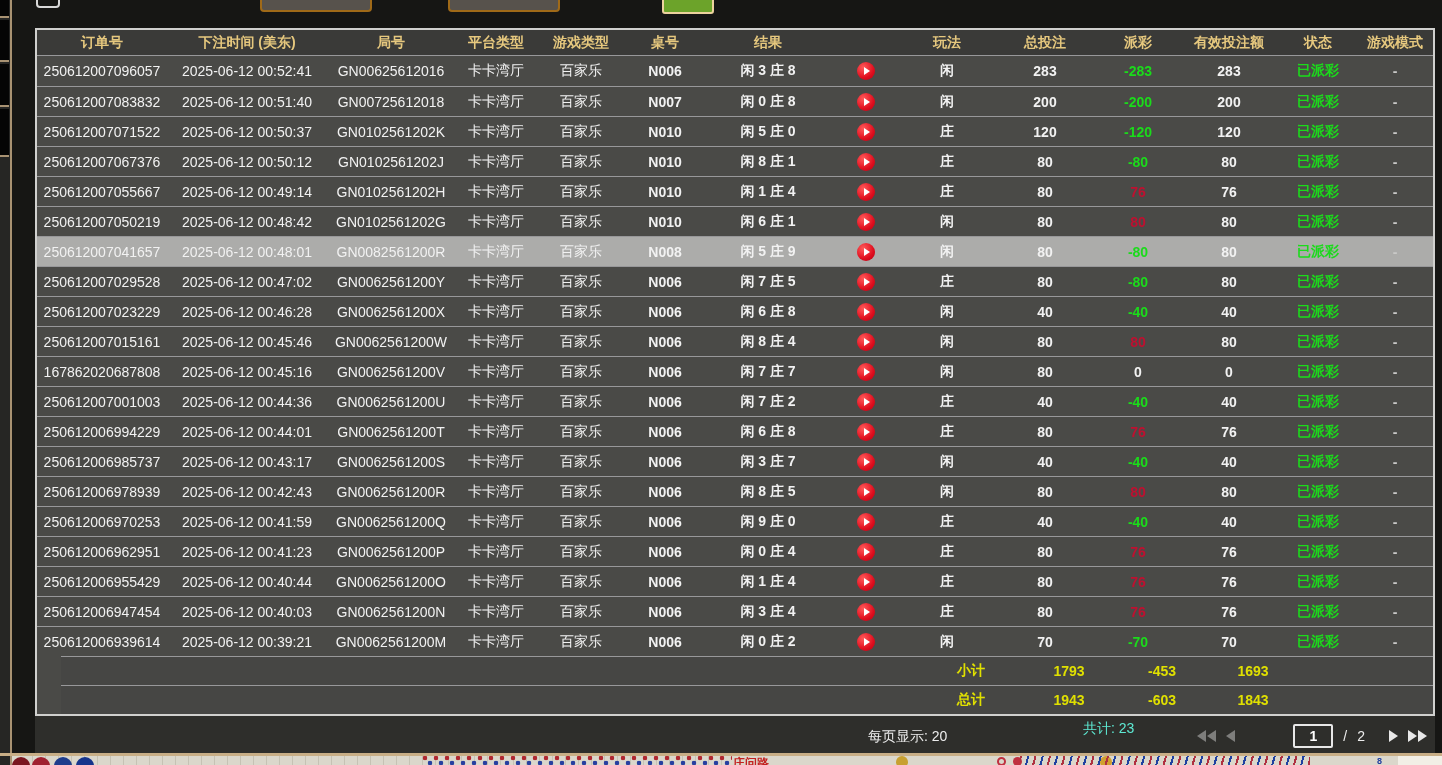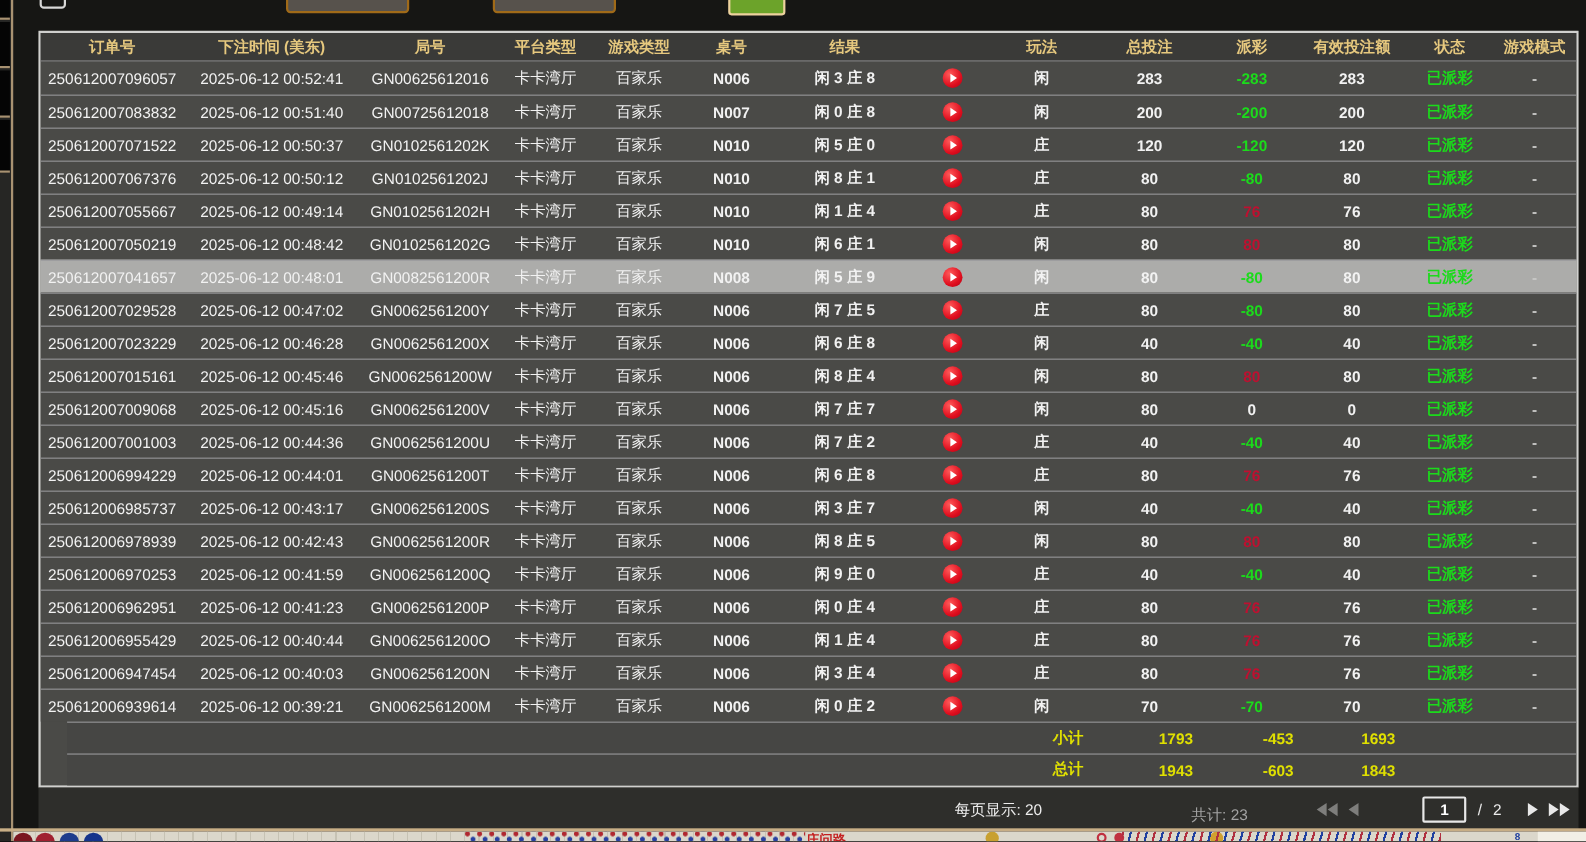--- a/index.html
+++ b/index.html
@@ -41,21 +41,21 @@
   .sumrow { height:29px; background:#464644;margin-left:24px; }
   .sumrow .cell { color:#E0E000; font-weight:bold; }
   
   .play-btn { width:18px; height:18px; border-radius:50%;
     background:radial-gradient(circle at 35% 30%, #FF5A5A, #E00E1E 60%, #B00014);
     display:flex; align-items:center; justify-content:center; cursor:pointer; }
   .play-tri { width:0; height:0; border-top:4px solid transparent; border-bottom:4px solid transparent; border-left:6px solid #FFFFFF; margin-left:2px; }
   
   .tfooter { position:relative; height:40px; background:#2E2E2B; }
   .per-page { position:absolute; left:833px; top:12px; color:#EDEDED; }
-  .total-count { position:absolute; left:1048px; top:16px; color:#a3a3a3;text-align:center; }
+  .total-count { position:absolute; left:1048px; top:4px; color:#5eead4;text-align:center; }
   .pager { position:absolute; right:8px; top:8px; height:24px; display:flex; align-items:center; gap:10px; }
   .tri { width:0; height:0; border-top:6px solid transparent; border-bottom:6px solid transparent; display:inline-block; }
   .tri.l { border-right:9px solid #7E7E7C; }
   .tri.r { border-left:9px solid #E8E8E8; }
   .dbl { display:inline-flex; gap:1px; cursor:pointer; }
   .sgl { display:inline-flex; cursor:pointer; }
   .page-box { width:40px; height:24px; border:2px solid #E8E8E8; border-radius:2px; background:#2E2E2B;
     color:#FFFFFF; font-weight:bold; display:flex; align-items:center; justify-content:center; margin-left:34px; }
   .page-sep { color:#EDEDED; }
   .page-total { color:#EDEDED; margin-right:14px; }
@@ -308,21 +308,21 @@
               </span>
             </div>
             <div class="cell col-playtype">闲</div>
             <div class="cell col-totalbet">80</div>
             <div class="cell col-payout pay-pos">80</div>
             <div class="cell col-validbet">80</div>
             <div class="cell col-status">已派彩</div>
             <div class="cell col-mode">-</div>
           </div>
           <div class="trow">
-            <div class="cell col-order">250612007009068</div>
+            <div class="cell col-order">167862020687808</div>
             <div class="cell col-time">2025-06-12 00:45:16</div>
             <div class="cell col-round">GN0062561200V</div>
             <div class="cell col-platform">卡卡湾厅</div>
             <div class="cell col-gametype">百家乐</div>
             <div class="cell col-table">N006</div>
             <div class="cell col-result">闲 7 庄 7</div>
             <div class="cell col-play">
               <span class="play-btn">
                 <i class="play-tri"></i>
               </span>

